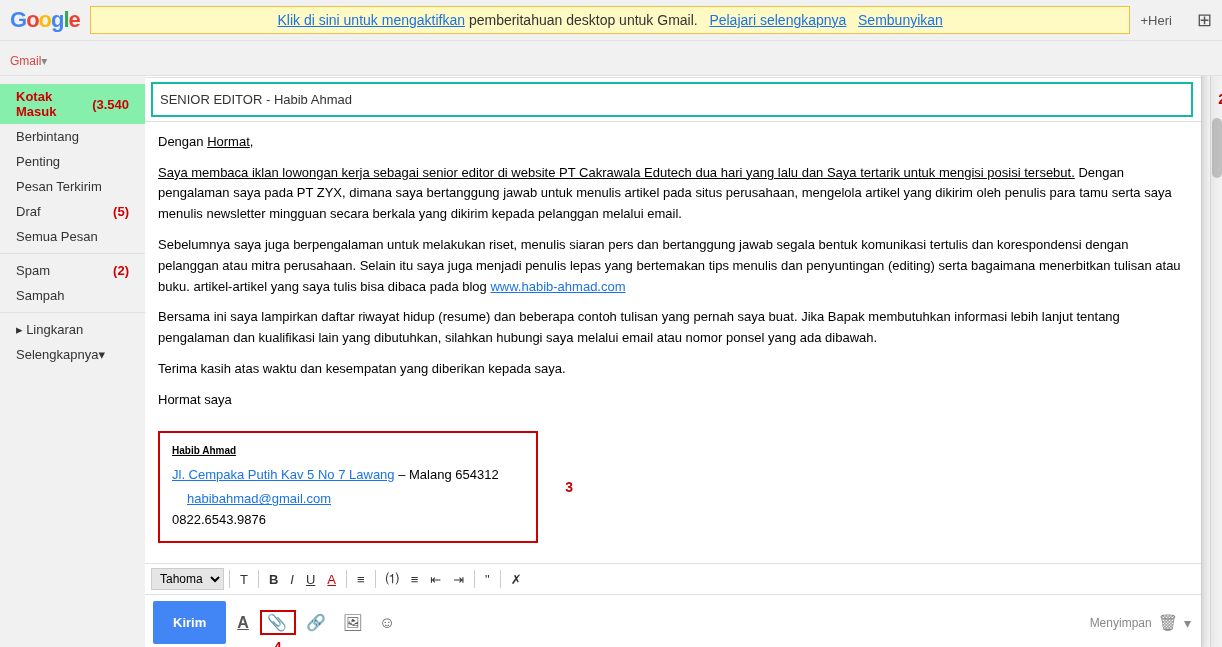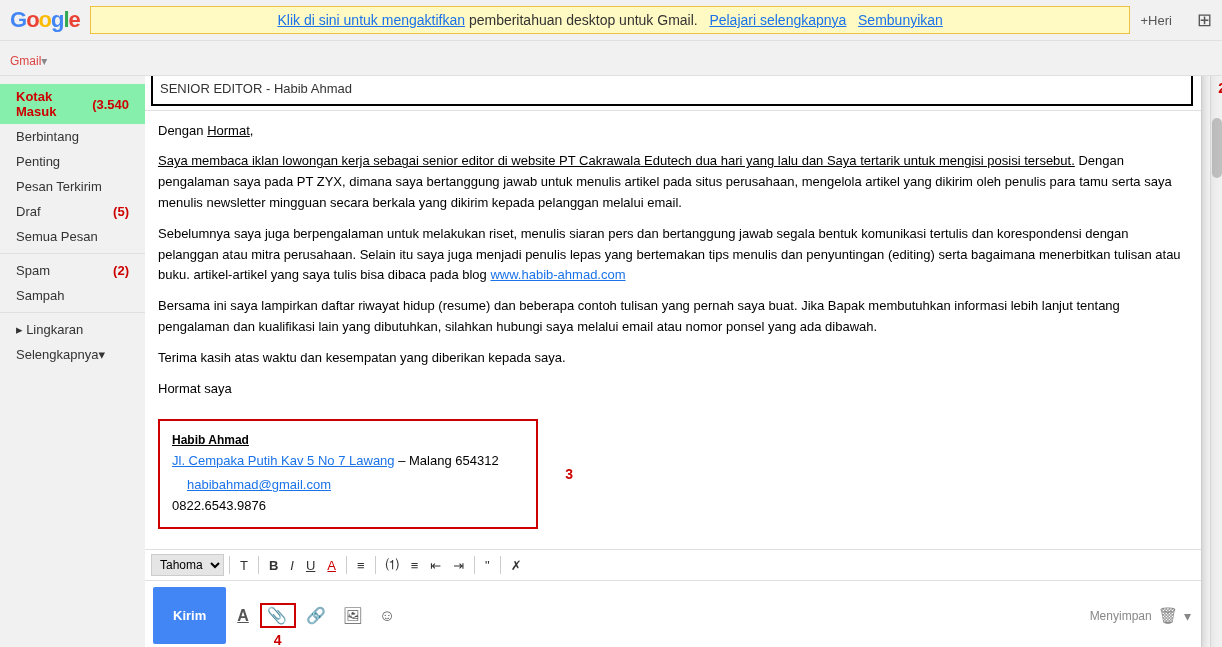--- a/index.html
+++ b/index.html
@@ -138,21 +138,21 @@
     }
     .compose-field input {
       flex: 1;
       border: none;
       outline: none;
       font-size: 13px;
       color: #333;
       padding: 3px 2px;
     }
     .red-box {
-      border: 2px solid #000000;
+      border: 2px solid #14b8a6;
       padding: 5px;
     }
     .number-label {
       position: absolute;
       right: -25px;
       color: #cc0000;
       font-size: 14px;
       font-weight: bold;
     }
 
@@ -171,23 +171,24 @@
     .signature-box {
       border: 2px solid #cc0000;
       padding: 10px 12px;
       margin: 10px 0;
       display: inline-block;
       min-width: 380px;
       position: relative;
     }
     .signature-name {
       font-weight: bold;
-      font-size: 12px;
+      font-size: 10px;
       text-decoration: underline;
       color: #000;
+      margin-bottom: 6px;
     }
     .signature-address { color: #000; margin-bottom: 4px; }
     .signature-address a { color: #1a73e8; text-decoration: underline; }
     .signature-email a { color: #1a73e8; text-decoration: underline; padding-left: 15px; }
     .signature-phone { color: #000; }
     .sig-number-label {
       position: absolute;
       right: -35px;
       top: 50%;
       transform: translateY(-50%);
@@ -232,21 +233,21 @@
       padding: 6px 10px;
       display: flex;
       align-items: center;
       gap: 6px;
       background: white;
     }
     .send-btn {
       background: #4285f4;
       color: white;
       border: none;
-      padding: 21px 20px;
+      padding: 14px 20px;
       border-radius: 2px;
       font-size: 13px;
       cursor: pointer;
       font-weight: bold;
     }
     .action-icon-btn {
       background: none;
       border: none;
       cursor: pointer;
       color: #555;

